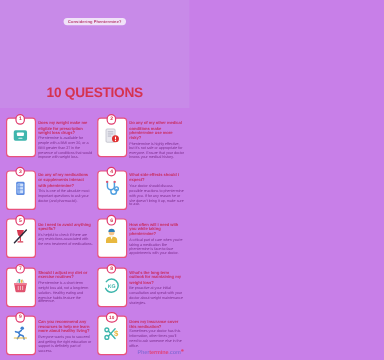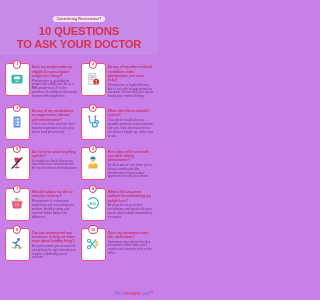--- a/index.html
+++ b/index.html
@@ -28,20 +28,21 @@
     border-radius:6px;
     margin-bottom:3px;
   }
   .title {
     color:#d6324f;
     font-weight:bold;
     font-size:11.4px;
     line-height:1.08;
     letter-spacing:-.22px;
     text-transform:uppercase;
+    margin-top:48px;
   }
   .title .l2 { display:block; font-size:11.2px; }
 
   
   .grid {
     padding:3px 3px 0;
     display:flex;
     flex-wrap:wrap;
   }
   .cell { width:50%; padding:1.6px 1.6px 2.4px; }
@@ -122,21 +123,20 @@
     margin-left:.4px;
   }
 </style>
 </head>
 <body>
 
 <div class="header">
   <div class="badge-kicker">Considering Phentermine?</div>
   <div class="title">
     <span>10 QUESTIONS</span>
-    <span class="l2">TO ASK YOUR DOCTOR</span>
   </div>
 </div>
 
 <div class="grid" id="grid">
     <div class="cell">
     <div class="card">
       <div class="plate">
         <span class="num">1</span>
         <span class="glyph"><svg width="14" height="14" viewBox="0 0 24 24">
       <rect x="2.5" y="4.5" width="19" height="15" rx="2.5" fill="#3fb6ad"></rect>

